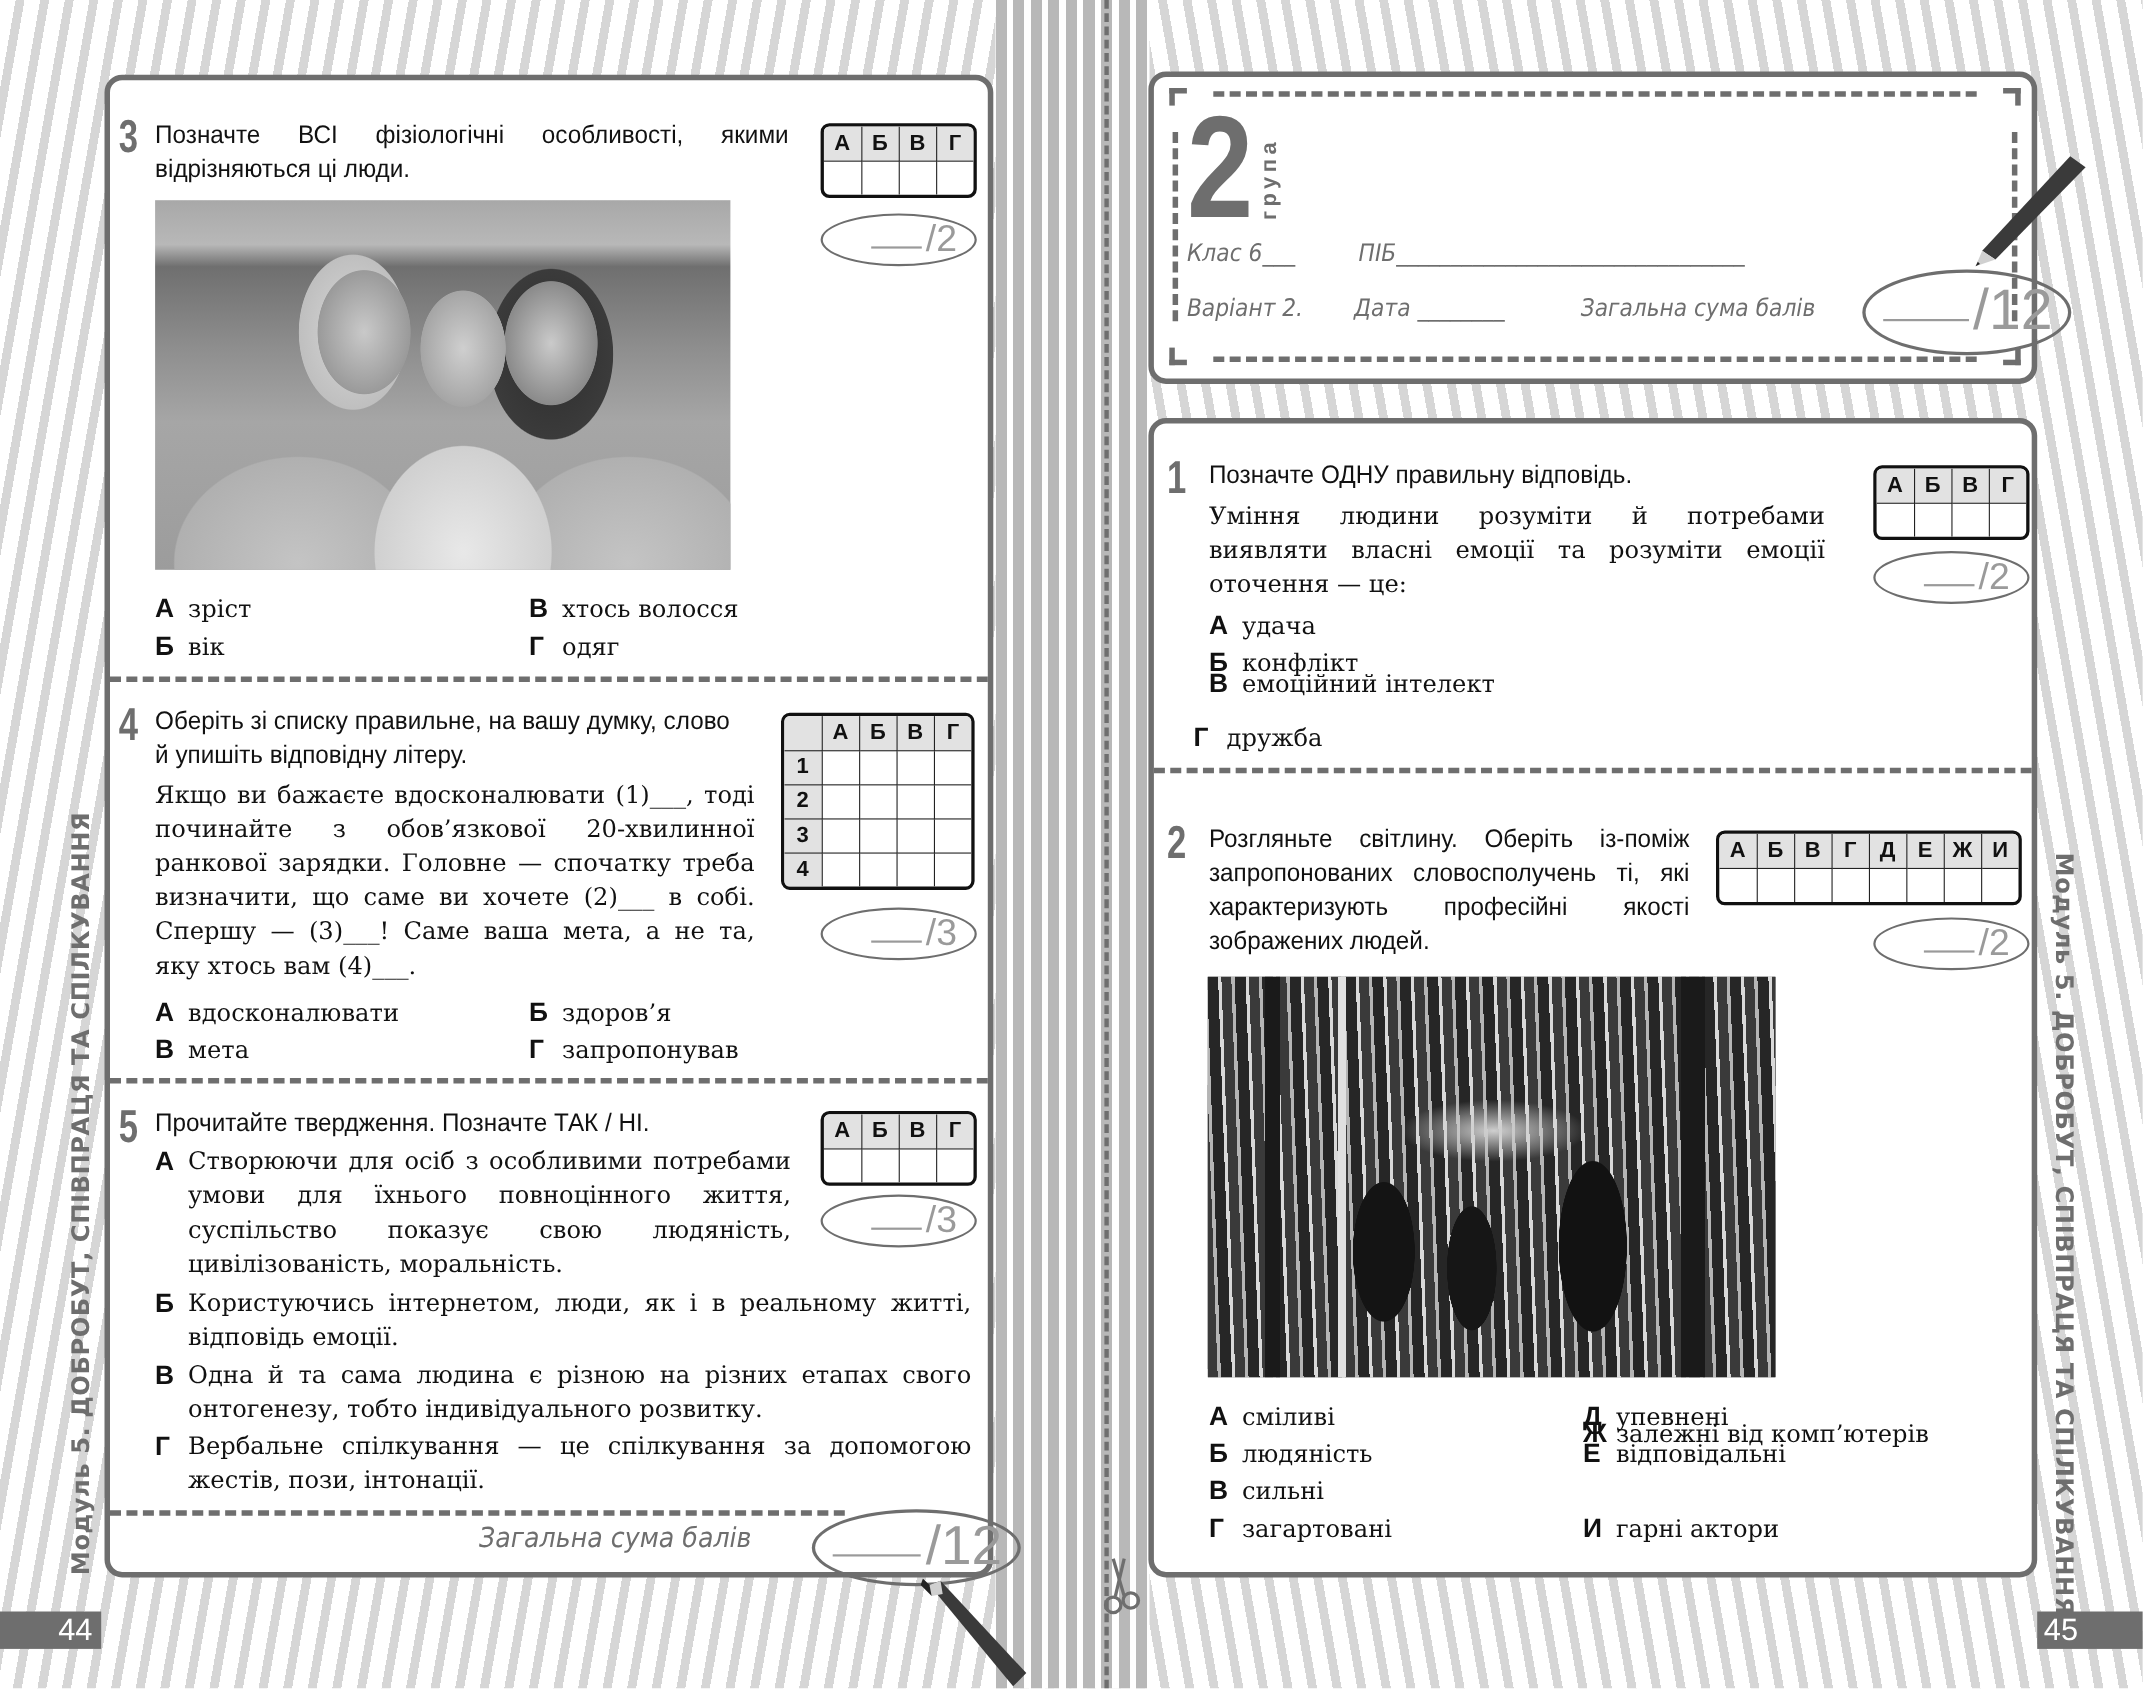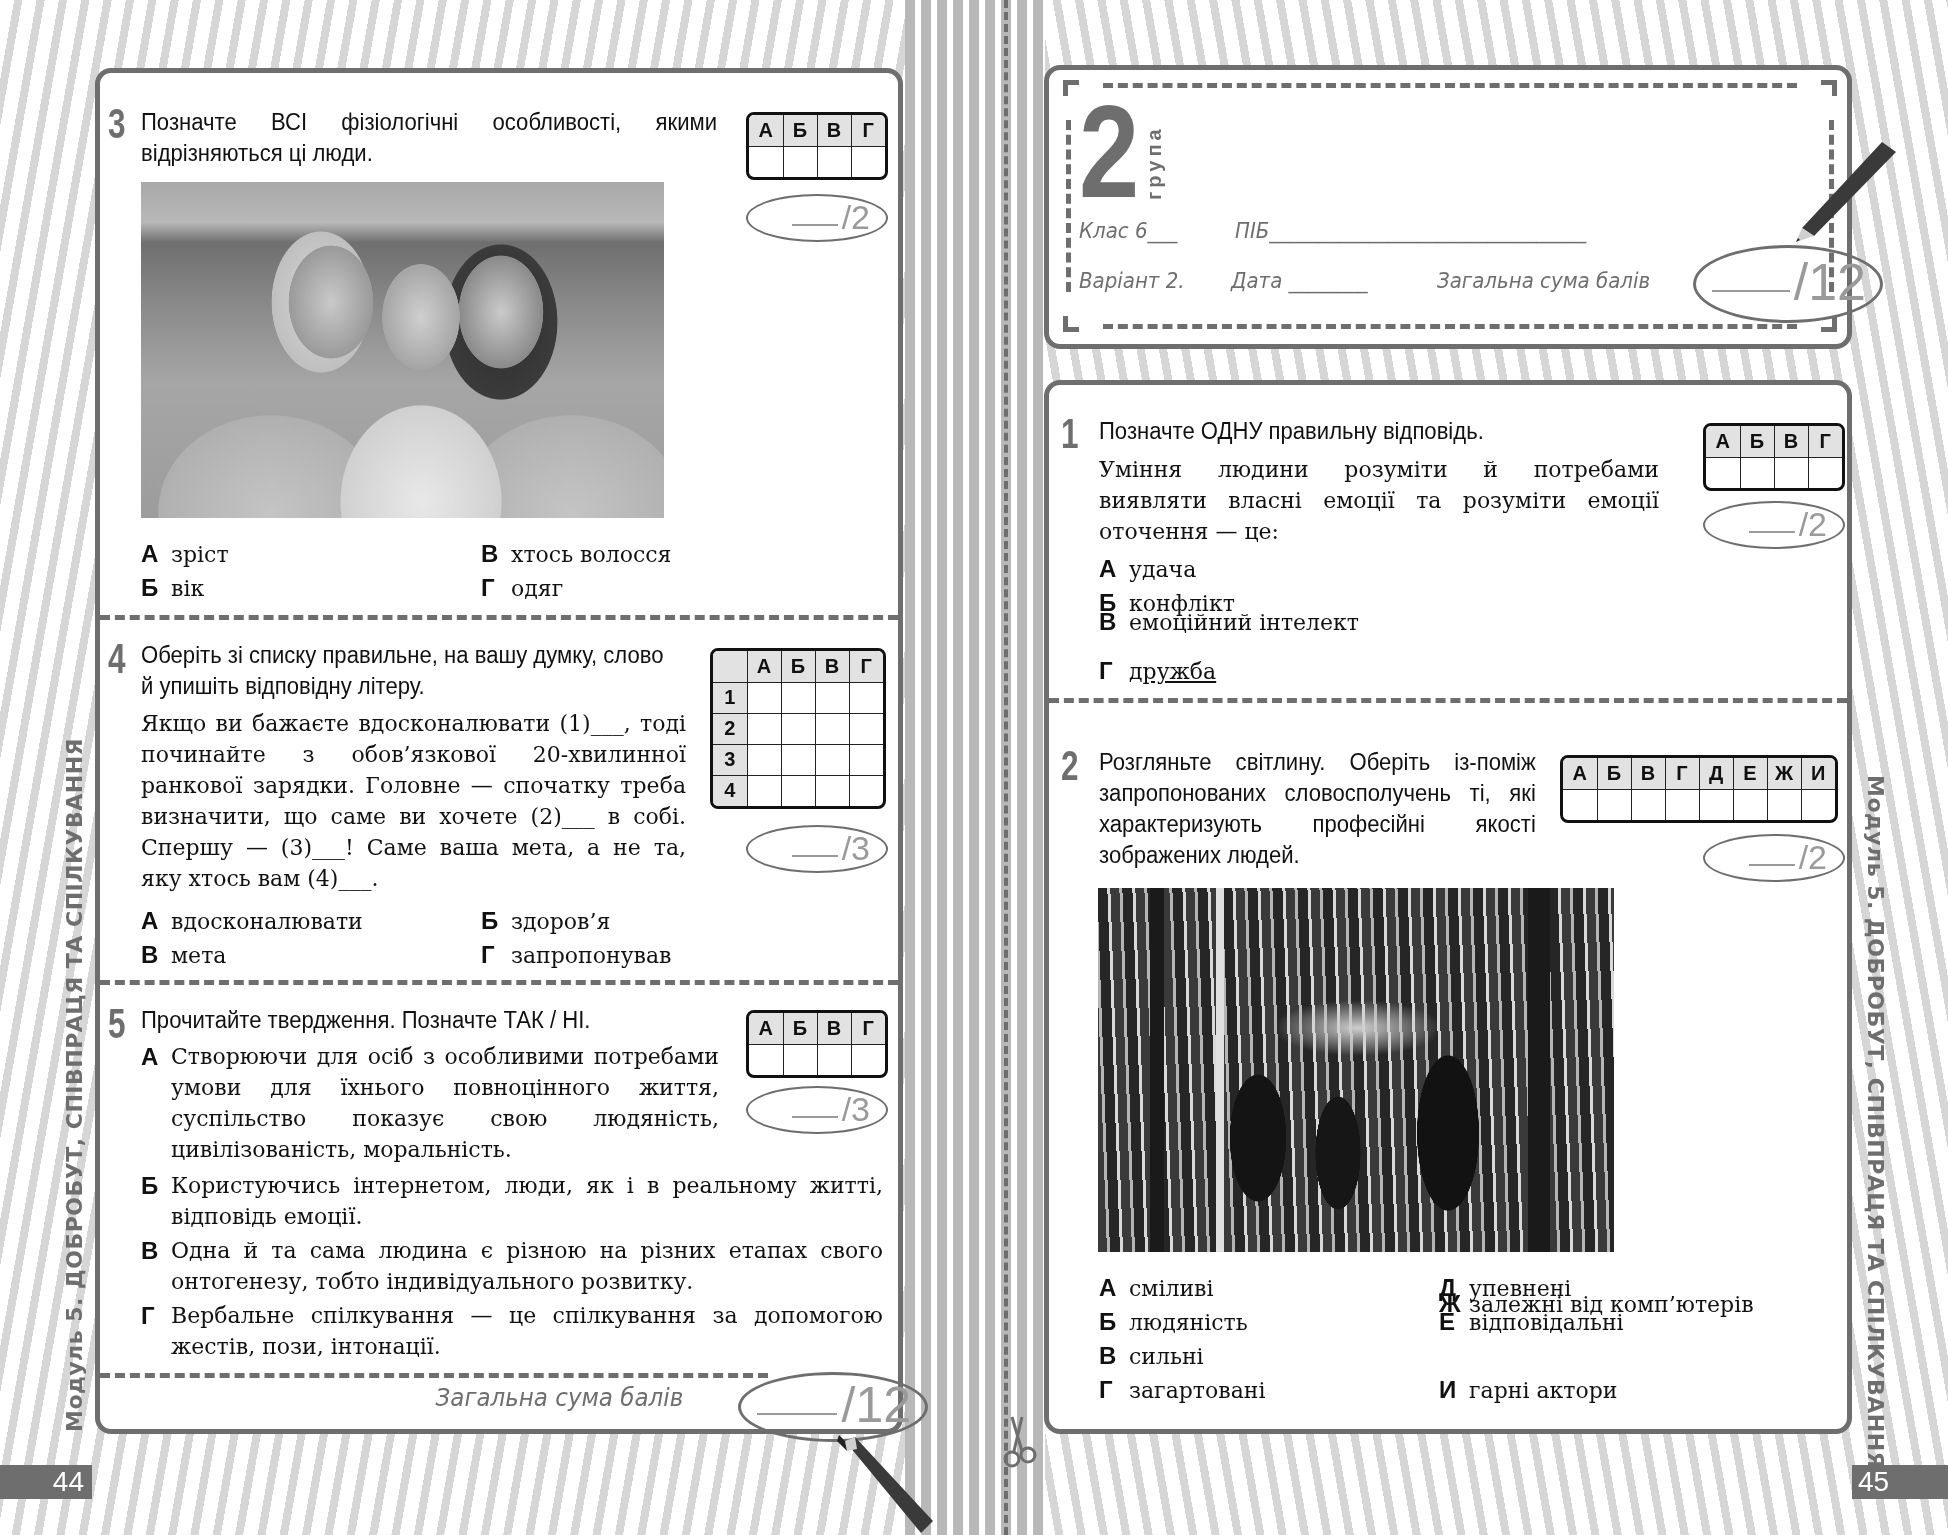--- a/index.html
+++ b/index.html
@@ -346,21 +346,21 @@
       </tbody>
         </table>
     </div>
     <div class="score-oval" style="left:654px; top:116px;">
       <span class="blank"></span><span>/2</span>
     </div>
 
     <div class="opt" style="left:50px; top:168px;"><b>А</b><span>удача</span></div>
     <div class="opt" style="left:50px; top:202px;"><b>Б</b><span>конфлікт</span></div>
     <div class="opt" style="left:50px; top:221px;"><b>В</b><span>емоційний інтелект</span></div>
-    <div class="opt" style="left:50px; top:270px;text-decoration:underline;"><b>Г</b><span>дружба</span></div>
+    <div class="opt" style="left:36px; top:270px;"><b>Г</b><span>дружба</span></div>
   </div>
 
   <div class="dash-sep" style="top:313px;"></div>
 
   <div>
     <div class="task-num" style="left:12px; top:360px;">2</div>
     <div class="instr" style="left:50px; top:362px; width:455px; text-align:justify;">Розгляньте світлину. Оберіть із-поміж запропонованих словосполучень ті, які характеризують професійні якості зображених людей.</div>
 
     <div class="ans-grid" style="left:511px; top:370px;">
       <table>

